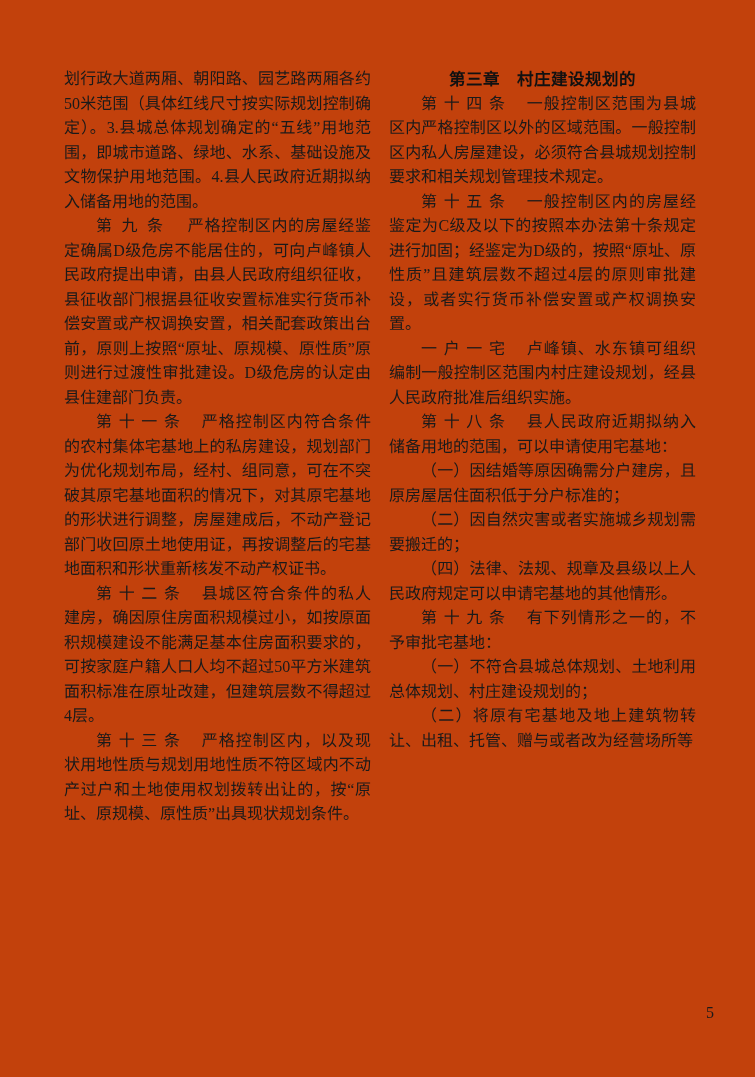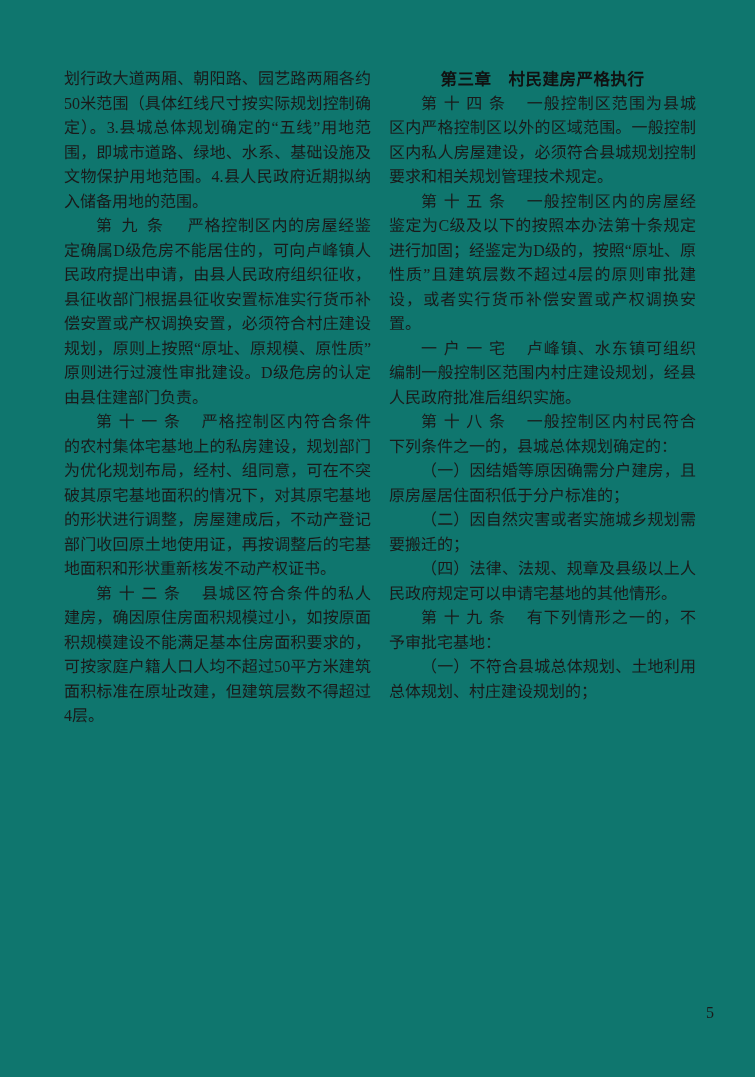--- a/index.html
+++ b/index.html
@@ -4,21 +4,21 @@
 <style>
   html, body {
     margin: 0;
     padding: 0;
     background: #ffffff;
   }
   .page {
     position: relative;
     width: 755px;
     height: 1077px;
-    background: #0f766e;
+    background: #c2410c;
     font-family: "Liberation Serif", serif;
     color: #1a1a1a;
     overflow: hidden;
   }
   .col {
     position: absolute;
     top: 67px;
     width: 307px;
     font-size: 16px;
     line-height: 24.5px;
@@ -61,35 +61,37 @@
     color: #1a1a1a;
   }
 </style>
 </head>
 <body>
 
 <div class="page">
 
   <div class="col col-left" id="left-column">
       <p class="para no-indent"><span>划行政大道两厢、朝阳路、园艺路两厢各约50米范围（具体红线尺寸按实际规划控制确定）。3.县城总体规划确定的“五线”用地范围，即城市道路、绿地、水系、基础设施及文物保护用地范围。4.县人民政府近期拟纳入储备用地的范围。</span></p>
-      <p class="para"><span class="article-label label-3">第九条</span><span>严格控制区内的房屋经鉴定确属D级危房不能居住的，可向卢峰镇人民政府提出申请，由县人民政府组织征收，县征收部门根据县征收安置标准实行货币补偿安置或产权调换安置，必须符合村庄建设规划，原则上按照“原址、原规模、原性质”原则进行过渡性审批建设。D级危房的认定由县住建部门负责。</span></p>
+      <p class="para"><span class="article-label label-3">第九条</span><span>严格控制区内的房屋经鉴定确属D级危房不能居住的，可向卢峰镇人民政府提出申请，由县人民政府组织征收，县征收部门根据县征收安置标准实行货币补偿安置或产权调换安置，相关配套政策出台前，原则上按照“原址、原规模、原性质”原则进行过渡性审批建设。D级危房的认定由县住建部门负责。</span></p>
       <p class="para"><span class="article-label">第十一条</span><span>严格控制区内符合条件的农村集体宅基地上的私房建设，规划部门为优化规划布局，经村、组同意，可在不突破其原宅基地面积的情况下，对其原宅基地的形状进行调整，房屋建成后，不动产登记部门收回原土地使用证，再按调整后的宅基地面积和形状重新核发不动产权证书。</span></p>
       <p class="para"><span class="article-label">第十二条</span><span>县城区符合条件的私人建房，确因原住房面积规模过小，如按原面积规模建设不能满足基本住房面积要求的，可按家庭户籍人口人均不超过50平方米建筑面积标准在原址改建，但建筑层数不得超过4层。</span></p>
+      <p class="para"><span class="article-label">第十三条</span><span>严格控制区内，以及现状用地性质与规划用地性质不符区域内不动产过户和土地使用权划拨转出让的，按“原址、原规模、原性质”出具现状规划条件。</span></p>
     </div>
 
   <div class="col col-right">
-    <h2 class="chapter-heading">第三章　村民建房严格执行</h2>
+    <h2 class="chapter-heading">第三章　村庄建设规划的</h2>
     <div id="right-column-paragraphs">
         <p class="para"><span class="article-label">第十四条</span><span>一般控制区范围为县城区内严格控制区以外的区域范围。一般控制区内私人房屋建设，必须符合县城规划控制要求和相关规划管理技术规定。</span></p>
         <p class="para"><span class="article-label">第十五条</span><span>一般控制区内的房屋经鉴定为C级及以下的按照本办法第十条规定进行加固；经鉴定为D级的，按照“原址、原性质”且建筑层数不超过4层的原则审批建设，或者实行货币补偿安置或产权调换安置。</span></p>
         <p class="para"><span class="article-label">一户一宅</span><span>卢峰镇、水东镇可组织编制一般控制区范围内村庄建设规划，经县人民政府批准后组织实施。</span></p>
-        <p class="para"><span class="article-label">第十八条</span><span>一般控制区内村民符合下列条件之一的，县城总体规划确定的：</span></p>
+        <p class="para"><span class="article-label">第十八条</span><span>县人民政府近期拟纳入储备用地的范围，可以申请使用宅基地：</span></p>
         <p class="para"><span>（一）因结婚等原因确需分户建房，且原房屋居住面积低于分户标准的；</span></p>
         <p class="para"><span>（二）因自然灾害或者实施城乡规划需要搬迁的；</span></p>
         <p class="para"><span>（四）法律、法规、规章及县级以上人民政府规定可以申请宅基地的其他情形。</span></p>
         <p class="para"><span class="article-label">第十九条</span><span>有下列情形之一的，不予审批宅基地：</span></p>
         <p class="para"><span>（一）不符合县城总体规划、土地利用总体规划、村庄建设规划的；</span></p>
+        <p class="para"><span>（二）将原有宅基地及地上建筑物转让、出租、托管、赠与或者改为经营场所等</span></p>
       </div>
   </div>
 
   <div class="page-number">5</div>
 
 </div>
 
 </body></html>

